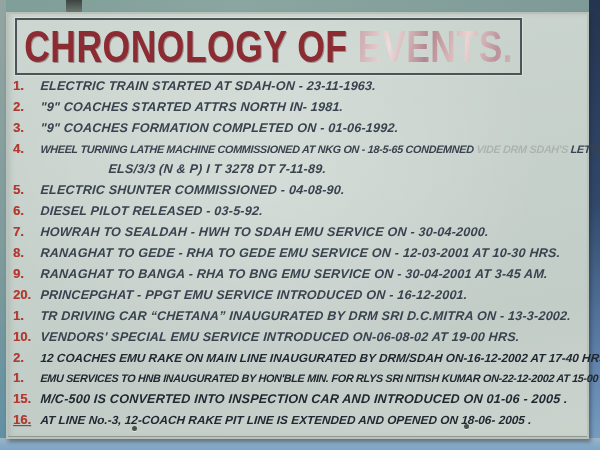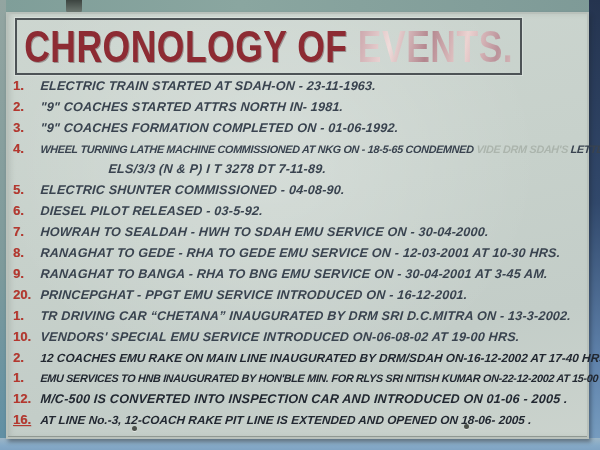--- a/index.html
+++ b/index.html
@@ -144,21 +144,21 @@
   </div>
         <div class="event-row compact dark">
     <span class="num">2.</span>
     <span class="txt"><span class="pre">12 COACHES EMU RAKE ON MAIN LINE INAUGURATED BY DRM/SDAH ON-16-12-2002 AT 17-40 HRS.</span></span>
   </div>
         <div class="event-row xcompact dark">
     <span class="num">1.</span>
     <span class="txt"><span class="pre">EMU SERVICES TO HNB INAUGURATED BY HON'BLE MIN. FOR RLYS  SRI NITISH KUMAR  ON-22-12-2002 AT 15-00 HRS  HNB.</span></span>
   </div>
         <div class="event-row dark">
-    <span class="num">12.</span>
+    <span class="num">15.</span>
     <span class="txt"><span class="pre">M/C-500 IS CONVERTED INTO  INSPECTION CAR  AND  INTRODUCED  ON   01-06 - 2005 .</span><span class="faded"></span><span class="post"></span></span>
   </div>
         <div class="event-row compact dark">
     <span class="num underlined">16.</span>
     <span class="txt"><span class="pre">AT LINE No.-3, 12-COACH  RAKE  PIT LINE  IS  EXTENDED  AND  OPENED  ON   18-06- 2005 .</span><span class="faded"></span><span class="post"></span></span>
   </div>
       </div>
 
     <div class="bolt b1"></div>
     <div class="bolt b2"></div>

